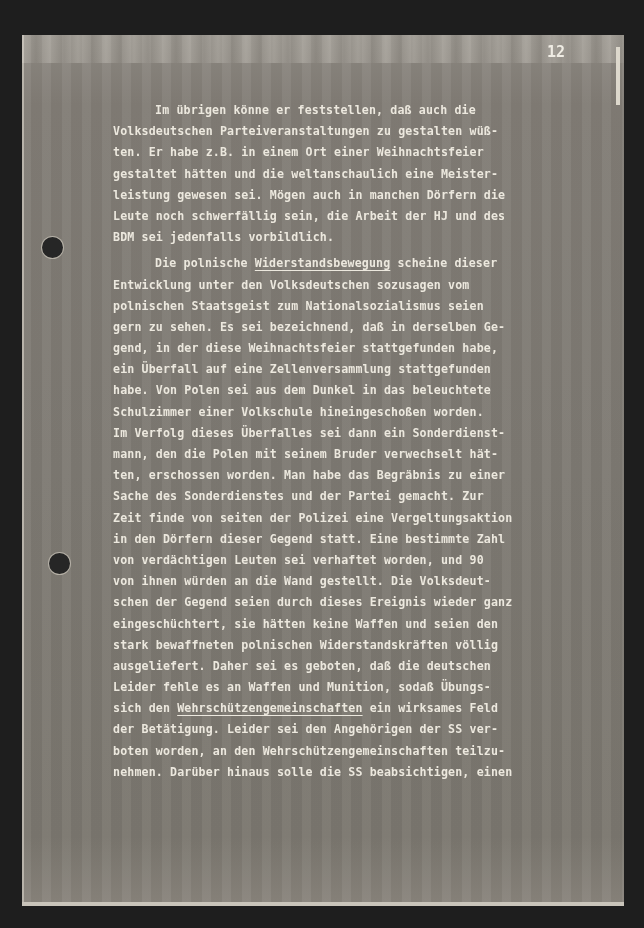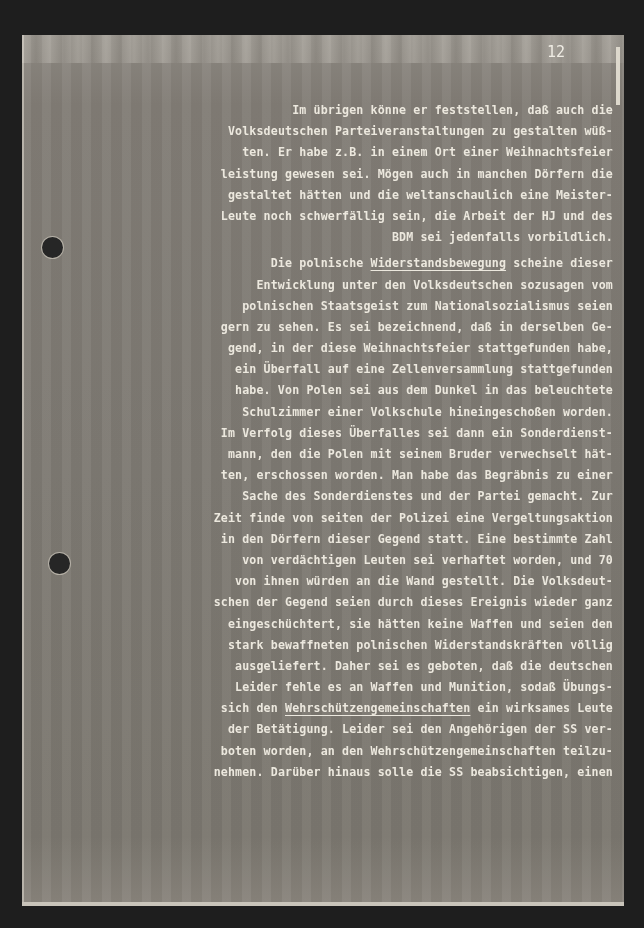--- a/index.html
+++ b/index.html
@@ -26,24 +26,24 @@
   }
   .tab-strip {
     position:absolute; right:4px; top:12px; width:4px; height:58px; background:#ddd8cc;
   }
   .hole {
     position:absolute; width:21px; height:21px; border-radius:50%;
     background:#262626; box-shadow:0 0 0 1px #b5b0a6;
   }
   .page-number {
     position:absolute; left:525px; top:8px;
-    color:#efece4; font-weight:normal; font-size:15px;
+    color:#efece4; font-weight:bold; font-size:15px;
   }
   .body-text {
-    position:absolute; left:91px; top:65px; width:500px;text-align:right;
+    position:absolute; left:91px; top:65px; width:500px;
   }
   .line {
     height:21.2px; line-height:21.2px; white-space:pre;
     color:#ece8de; font-weight:bold; font-size:11.6px; letter-spacing:0.15px;
   }
   .indent { padding-left:42px; }
   .gap { height:5px; }
   .ul { text-decoration:underline; text-underline-offset:3px; }
 </style>
 </head>
@@ -54,46 +54,46 @@
   <div class="hole" style="left:20px; top:202px;"></div>
   <div class="hole" style="left:27px; top:518px;"></div>
 
   <div class="page-number">12</div>
 
   <div class="body-text">
 
     <div class="line indent">Im übrigen könne er feststellen, daß auch die</div>
     <div class="line">Volksdeutschen Parteiveranstaltungen zu gestalten wüß-</div>
     <div class="line">ten. Er habe z.B. in einem Ort einer Weihnachtsfeier</div>
+    <div class="line">gestaltet hätten und die weltanschaulich eine Meister-</div>
     <div class="line">leistung gewesen sei. Mögen auch in manchen Dörfern die</div>
-    <div class="line">gestaltet hätten und die weltanschaulich eine Meister-</div>
     <div class="line">Leute noch schwerfällig sein, die Arbeit der HJ und des</div>
     <div class="line">BDM sei jedenfalls vorbildlich.</div>
 
     <div class="gap"></div>
 
     <div class="line indent"><span>Die polnische </span><span class="ul">Widerstandsbewegung</span><span> scheine dieser</span></div>
     <div class="line">Entwicklung unter den Volksdeutschen sozusagen vom</div>
     <div class="line">polnischen Staatsgeist zum Nationalsozialismus seien</div>
     <div class="line">gern zu sehen. Es sei bezeichnend, daß in derselben Ge-</div>
     <div class="line">gend, in der diese Weihnachtsfeier stattgefunden habe,</div>
     <div class="line">ein Überfall auf eine Zellenversammlung stattgefunden</div>
     <div class="line">habe. Von Polen sei aus dem Dunkel in das beleuchtete</div>
     <div class="line">Schulzimmer einer Volkschule hineingeschoßen worden.</div>
     <div class="line">Im Verfolg dieses Überfalles sei dann ein Sonderdienst-</div>
     <div class="line">mann, den die Polen mit seinem Bruder verwechselt hät-</div>
     <div class="line">ten, erschossen worden. Man habe das Begräbnis zu einer</div>
     <div class="line">Sache des Sonderdienstes und der Partei gemacht. Zur</div>
     <div class="line">Zeit finde von seiten der Polizei eine Vergeltungsaktion</div>
     <div class="line">in den Dörfern dieser Gegend statt. Eine bestimmte Zahl</div>
-    <div class="line">von verdächtigen Leuten sei verhaftet worden, und 70</div>
+    <div class="line">von verdächtigen Leuten sei verhaftet worden, und 90</div>
     <div class="line">von ihnen würden an die Wand gestellt. Die Volksdeut-</div>
     <div class="line">schen der Gegend seien durch dieses Ereignis wieder ganz</div>
     <div class="line">eingeschüchtert, sie hätten keine Waffen und seien den</div>
     <div class="line">stark bewaffneten polnischen Widerstandskräften völlig</div>
     <div class="line">ausgeliefert. Daher sei es geboten, daß die deutschen</div>
     <div class="line">Leider fehle es an Waffen und Munition, sodaß Übungs-</div>
-    <div class="line"><span>sich den </span><span class="ul">Wehrschützengemeinschaften</span><span> ein wirksames Leute</span></div>
+    <div class="line"><span>sich den </span><span class="ul">Wehrschützengemeinschaften</span><span> ein wirksames Feld</span></div>
     <div class="line">der Betätigung. Leider sei den Angehörigen der SS ver-</div>
     <div class="line">boten worden, an den Wehrschützengemeinschaften teilzu-</div>
     <div class="line">nehmen. Darüber hinaus solle die SS beabsichtigen, einen</div>
   </div>
 </div>
 
 </body></html>

